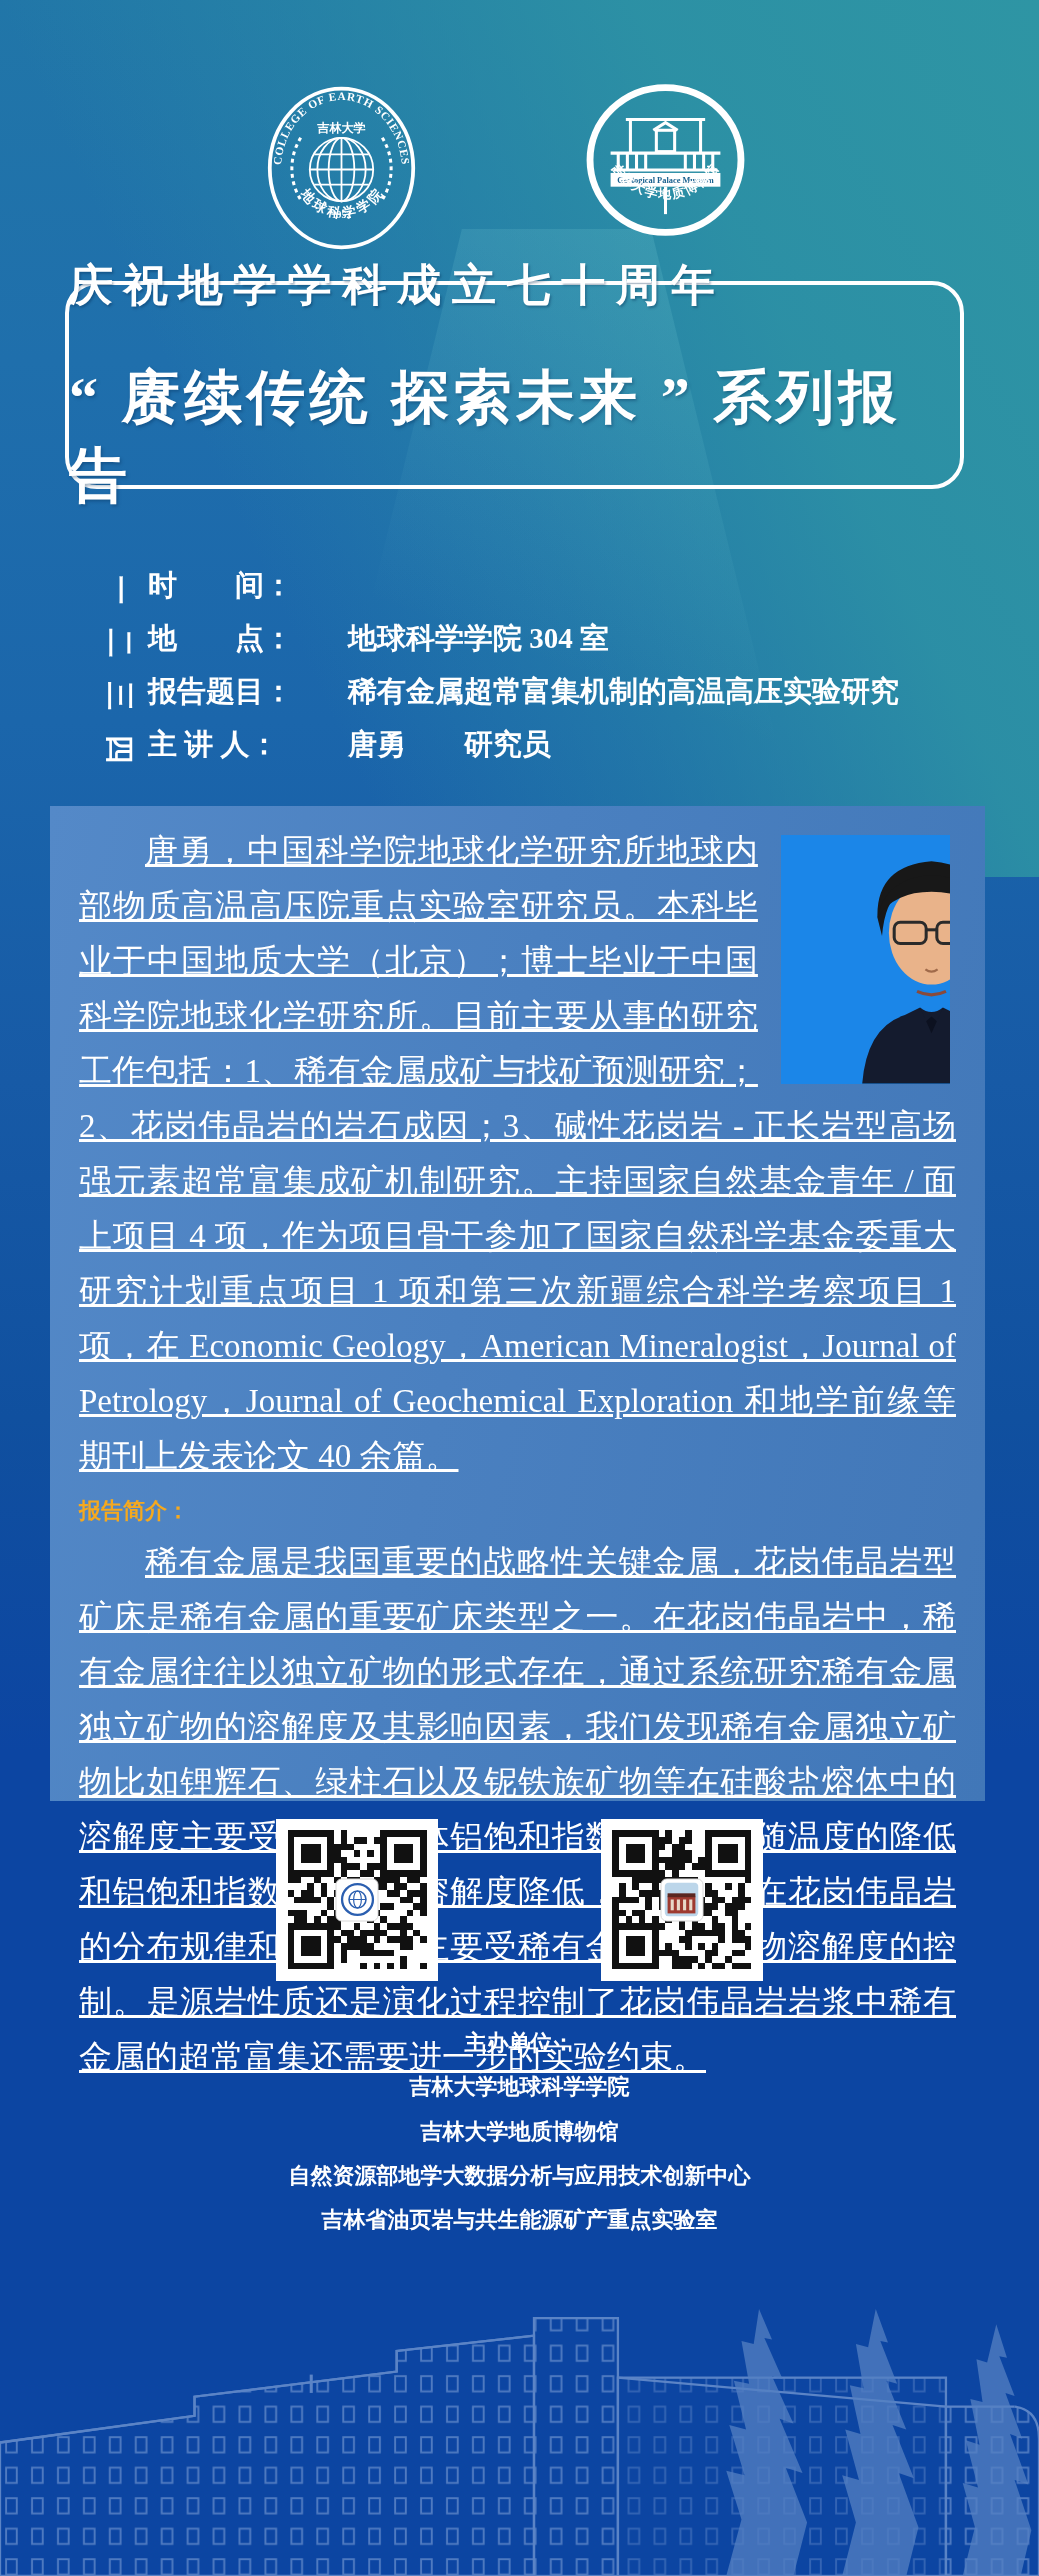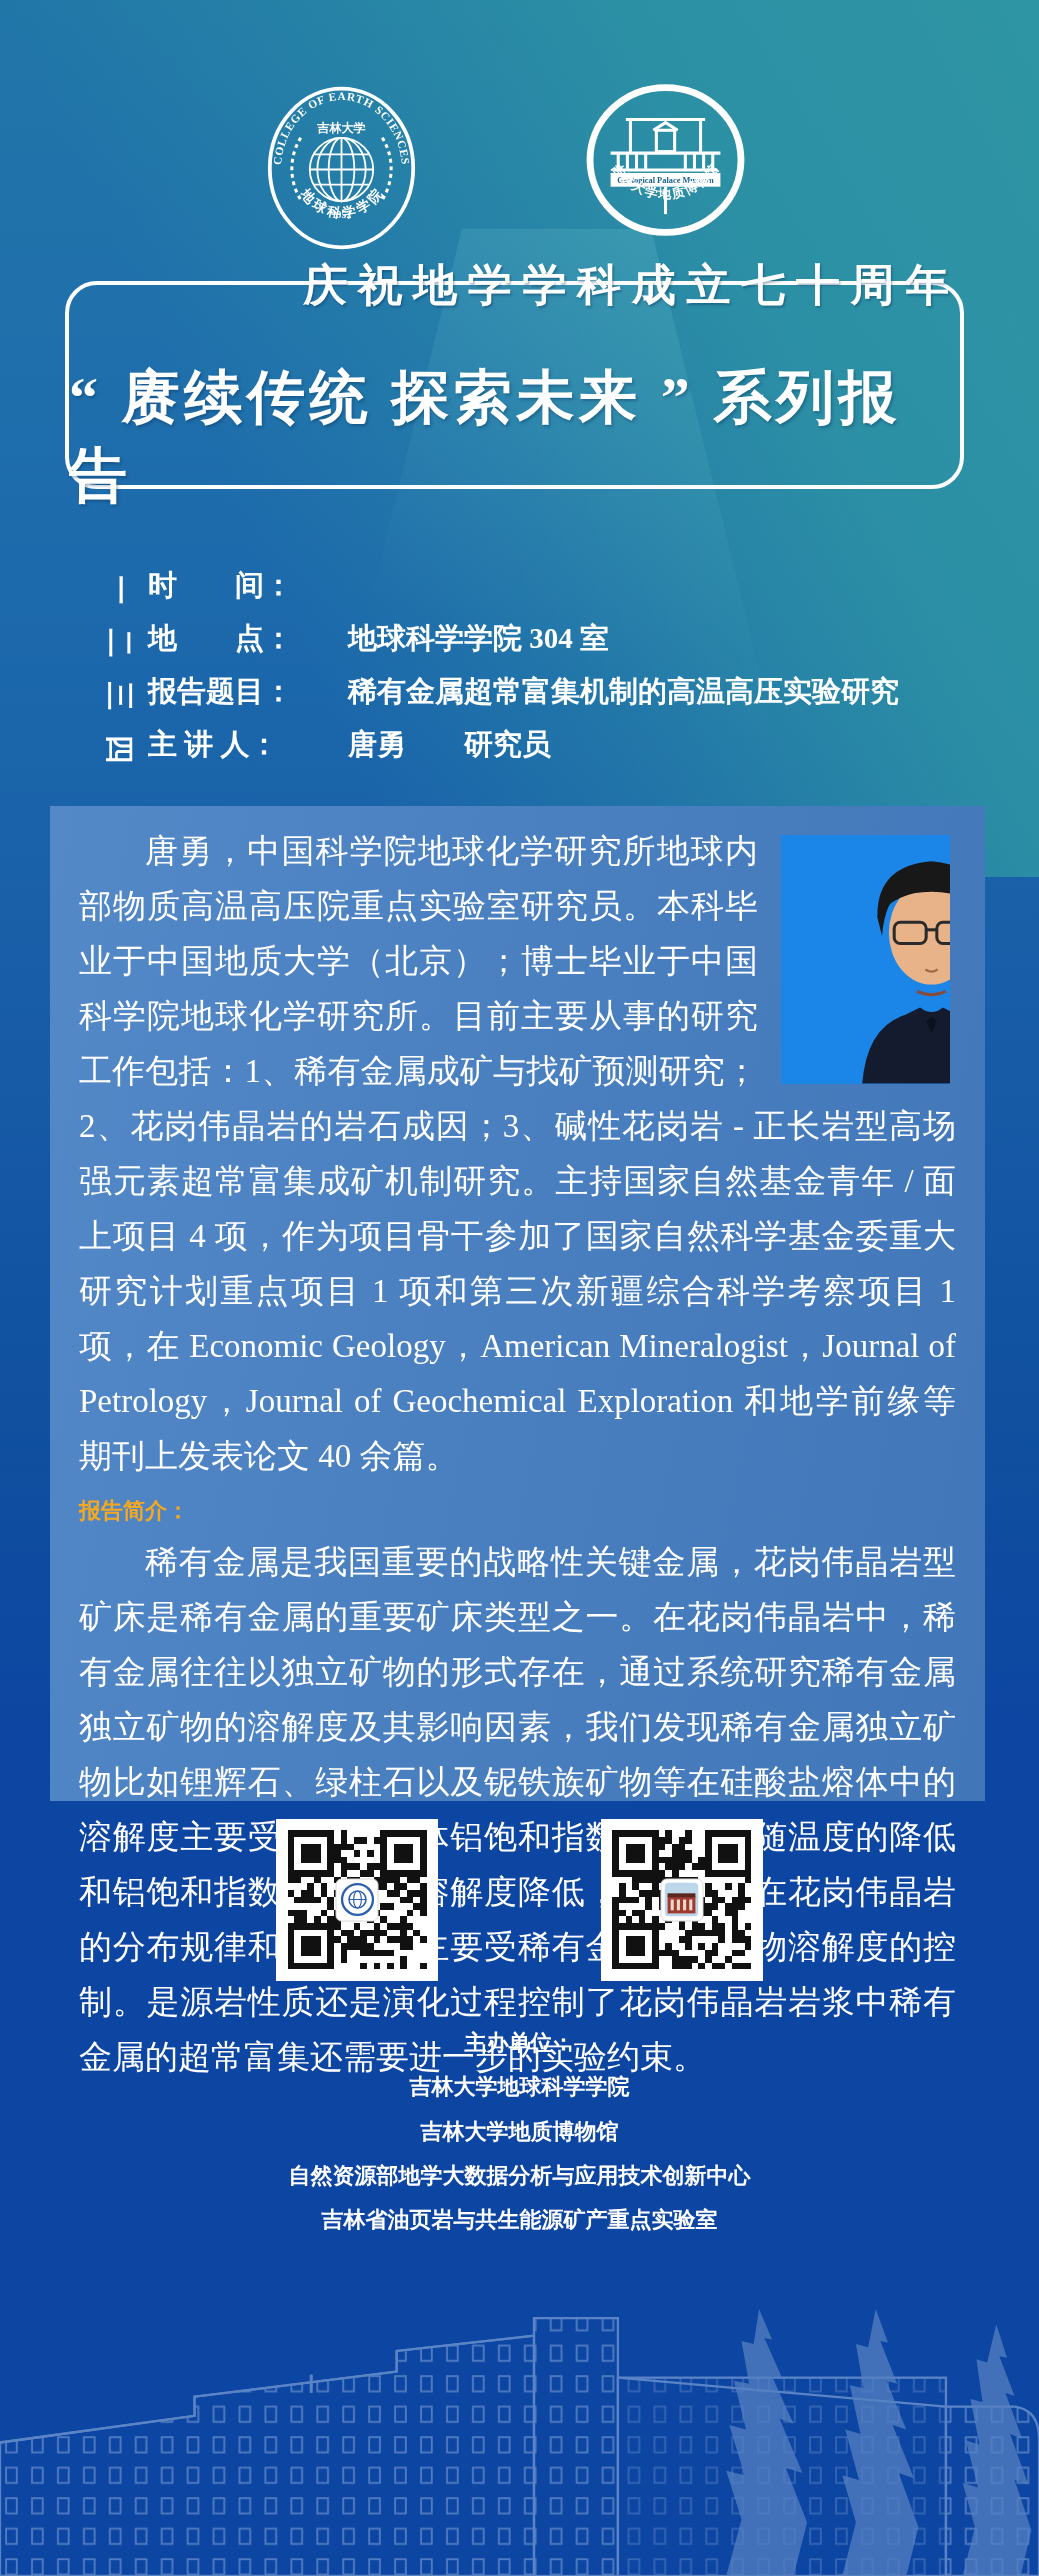--- a/index.html
+++ b/index.html
@@ -17,36 +17,36 @@
      background:linear-gradient(200deg, rgba(130,215,220,.20), rgba(130,215,220,0) 70%);
      clip-path:polygon(30% 0,70% 0,100% 100%,0 100%);}
   
   .logos{position:absolute;top:0;left:0;width:100%;}
   .logo-left{position:absolute;left:266px;top:84px;}
   .logo-right{position:absolute;left:583px;top:83px;text-align:center;}
   .logo-left svg,.logo-right svg{display:block;}
   
   .title-box{position:absolute;left:65px;top:281px;width:891px;height:200px;
      border:4.6px solid #fff;border-radius:32px;
-     display:flex;flex-direction:column;align-items:flex-end;justify-content:center;gap:44px;}
+     display:flex;flex-direction:column;align-items:flex-start;justify-content:center;gap:44px;}
   .title-line1{font-size:44px;font-weight:bold;letter-spacing:10.7px;text-shadow:1.5px 1.5px 2.3px rgba(0,40,80,.35);}
   .title-line2{font-size:58px;font-weight:bold;letter-spacing:4.6px;text-shadow:1.5px 2.3px 3.1px rgba(0,40,80,.35);}
   
   .info{position:absolute;left:82px;top:566px;width:916px;}
   .info-row{display:flex;align-items:baseline;height:53px;font-size:29px;font-weight:bold;}
   .info-num{display:inline-block;width:66px;flex:0 0 66px;text-align:center;
      transform:rotate(90deg);transform-origin:50% 60%;font-weight:bold;}
   .info-label{display:inline-block;width:200px;flex:0 0 200px;white-space:pre;}
   .info-value{white-space:pre;}
   
   .panel{position:absolute;left:50px;top:806px;width:935px;height:995px;
      background:linear-gradient(102deg,#5489c8 0%,#4a80c0 45%,#4177b8 100%);
      box-sizing:border-box;padding:18.3px 29px 0 29px;}
   .bio,.abstract-text{margin:0;font-size:33px;line-height:55px;text-align:justify;
-     text-indent:2em;color:#fff;}
+     text-indent:2em;color:#fff;text-decoration:underline;}
   .photo-float{float:right;width:169px;height:249px;margin:10.7px 6.1px 12.2px 23px;
      background:#1b86e8;overflow:hidden;}
   .abstract-heading{font-size:22px;font-weight:bold;color:#F6A91E;line-height:49px;margin-top:1.5px;}
   
   .qr-row{position:absolute;top:1819px;left:0;width:100%;display:flex;justify-content:center;gap:163px;}
   .qr{position:relative;width:139px;height:139px;background:#fff;padding:11.4px;}
   .qr-grid{width:139px;height:139px;display:grid;grid-template-columns:repeat(21,1fr);grid-template-rows:repeat(21,1fr);}
   .qr-grid .m{background:#111;}
   .qr-logo{position:absolute;left:50%;top:50%;width:41px;height:41px;transform:translate(-50%,-50%);
      background:#fff;border-radius:6.1px;border:0.8px solid #d8d8d8;display:flex;align-items:center;justify-content:center;}

